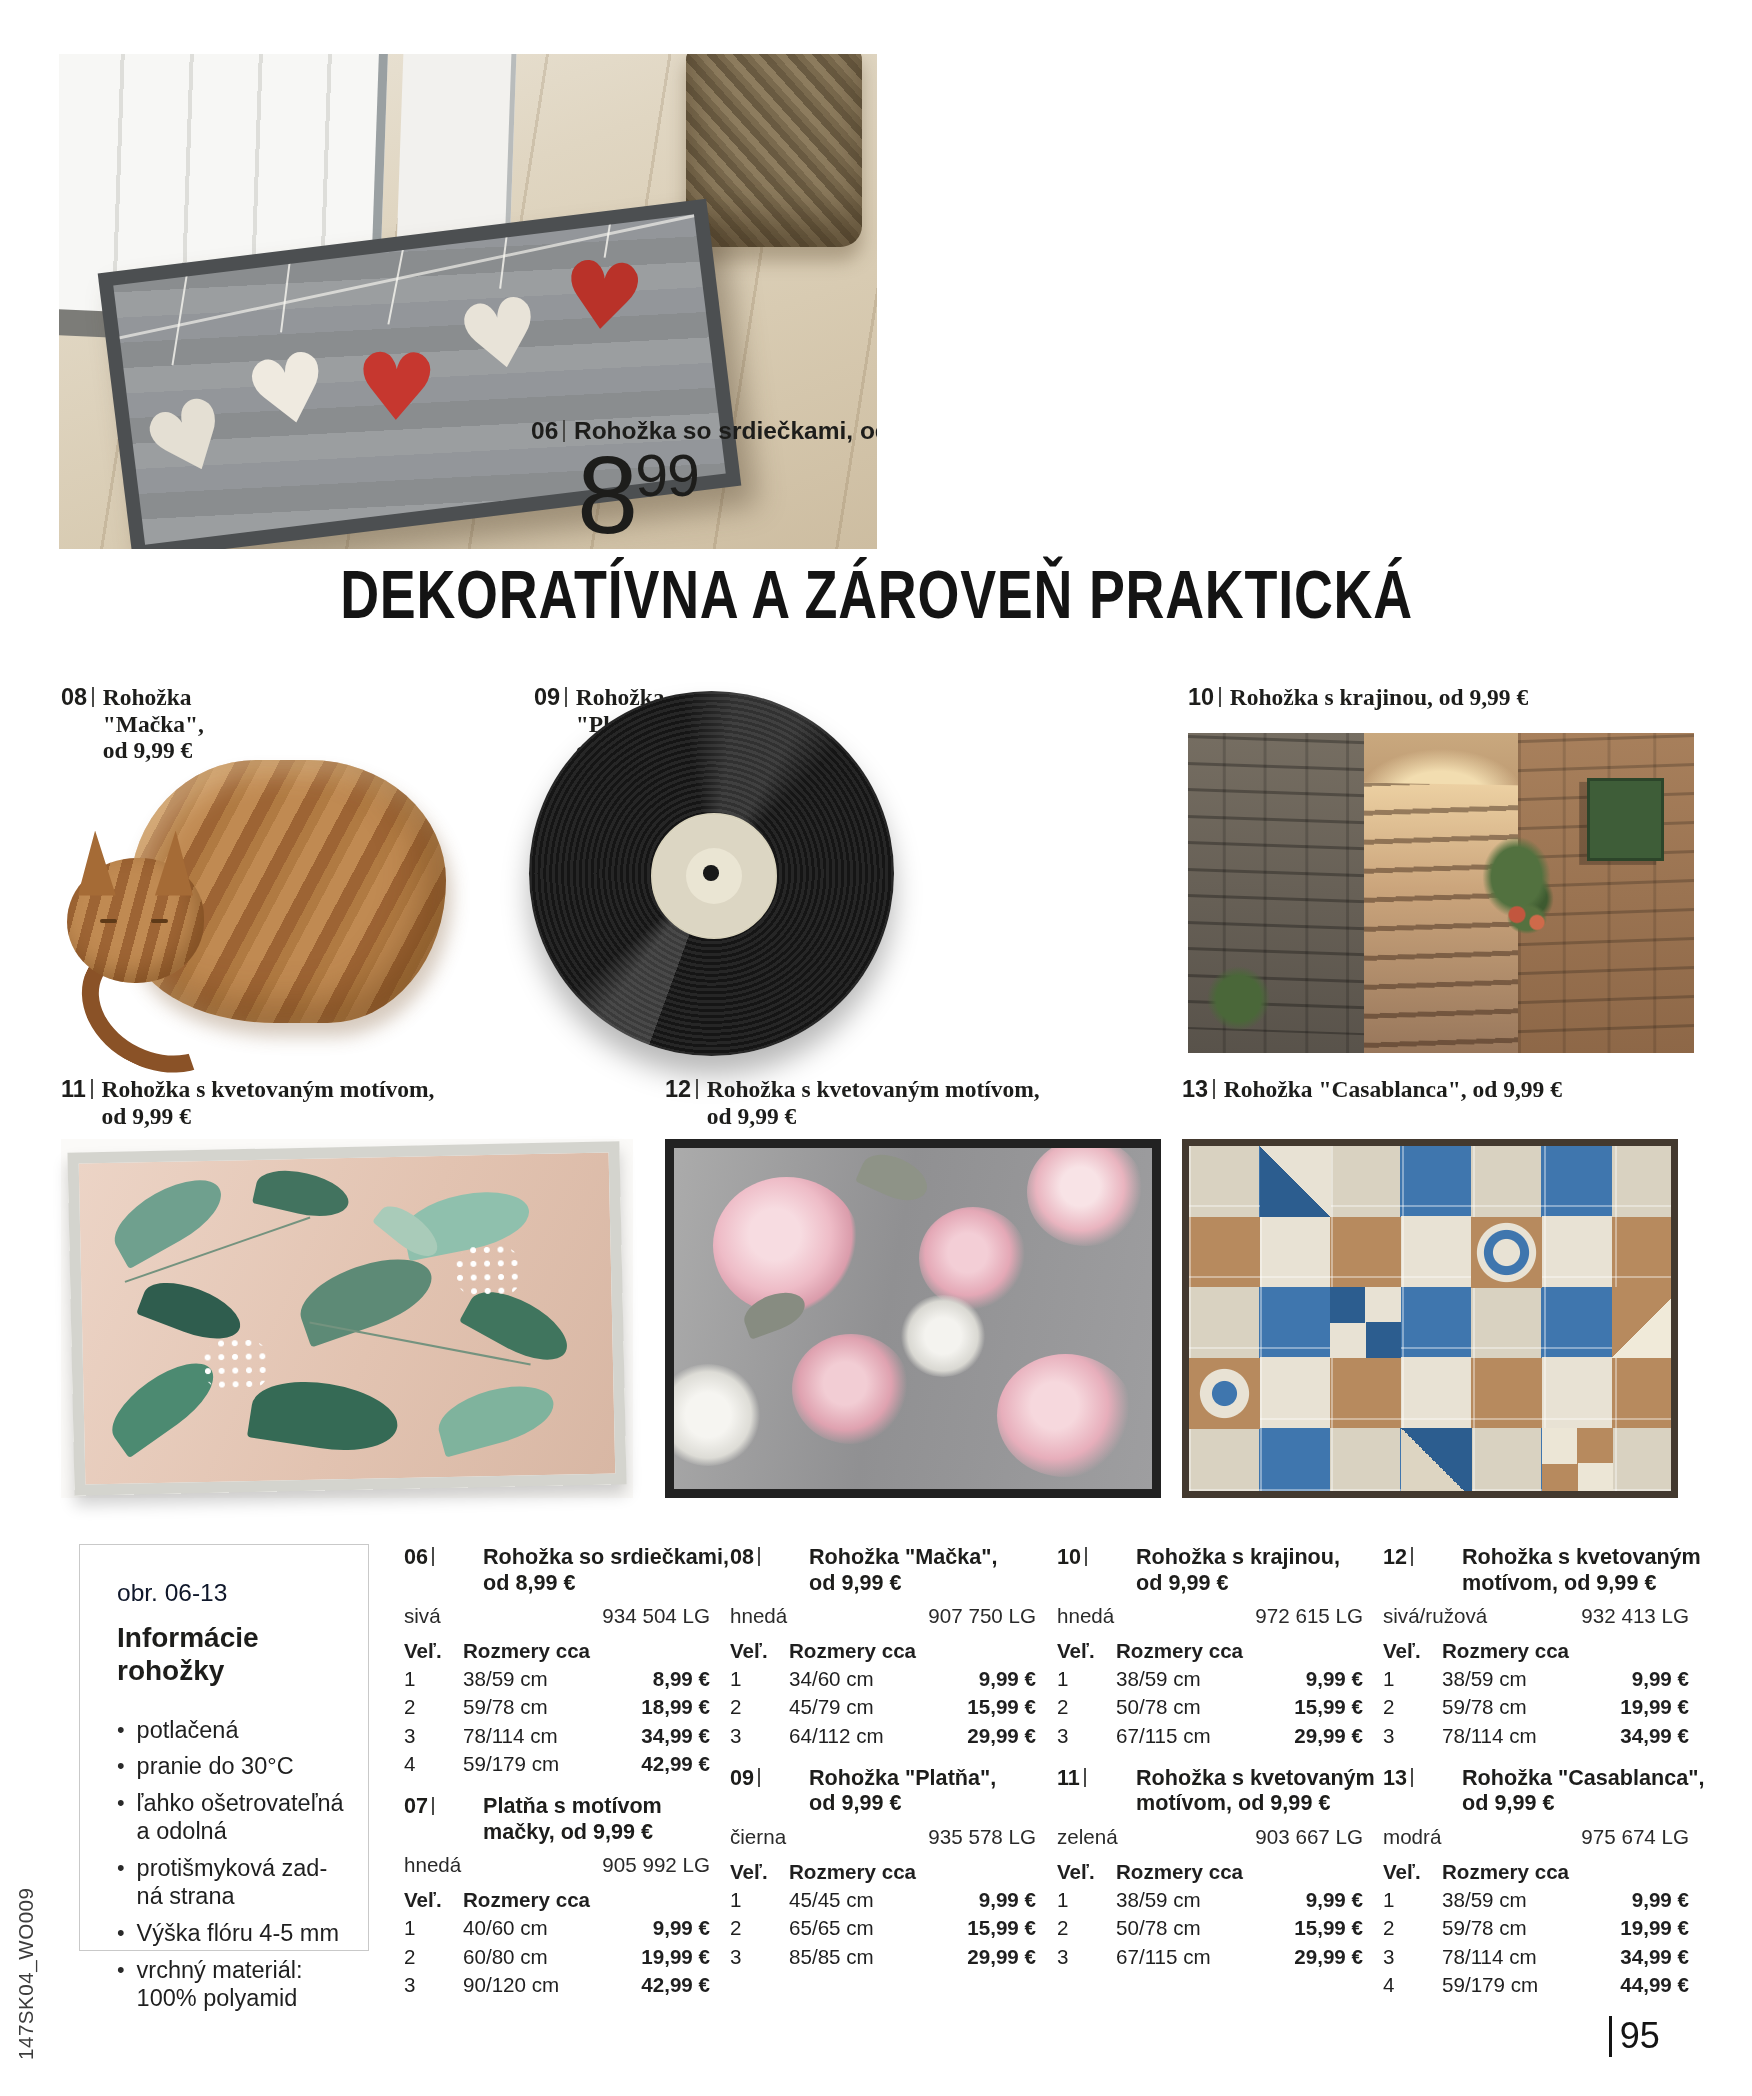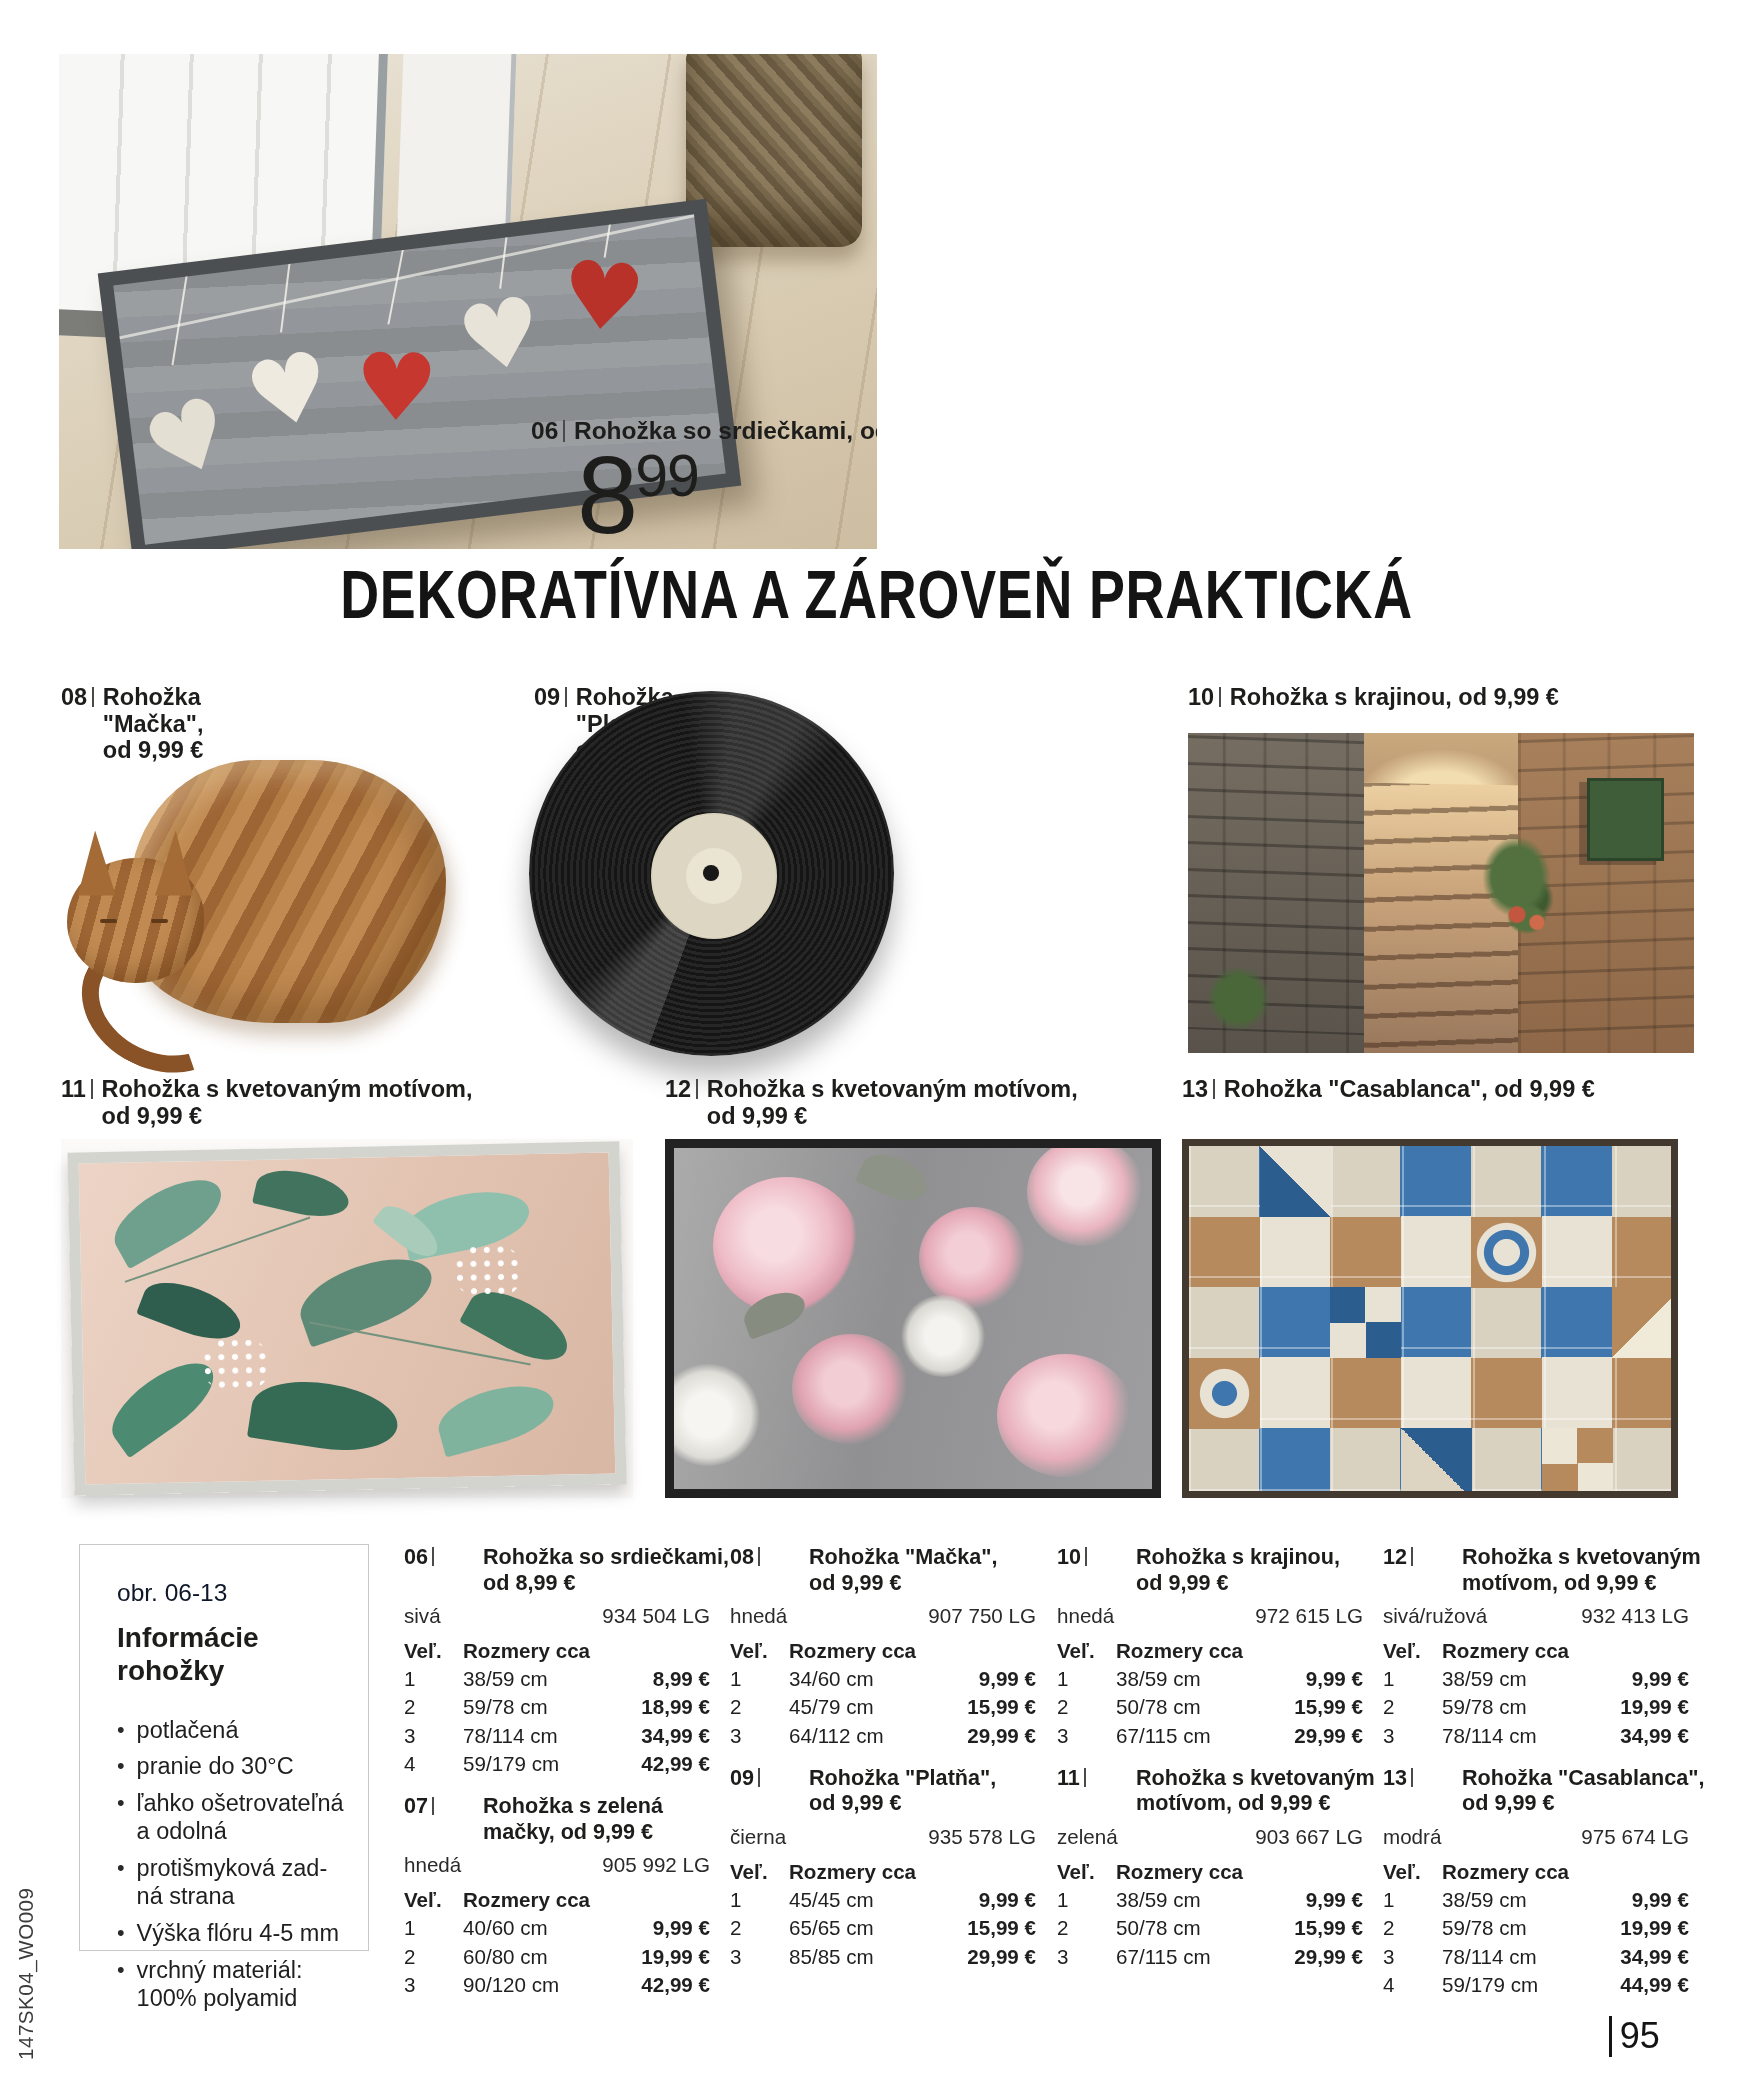--- a/index.html
+++ b/index.html
@@ -50,21 +50,21 @@
   .hero-price .cents{font-size:59px;vertical-align:37px;letter-spacing:-1px;}
 
   
   .heading{position:absolute;left:0;top:555px;width:100%;margin:0;text-align:center;
            font-size:69px;font-weight:bold;letter-spacing:1px;color:#141414;
            transform:scaleX(.78);transform-origin:center;white-space:nowrap;}
 
   
   .p-label{position:absolute;font-size:23.5px;font-weight:bold;color:#1d1d1b;display:flex;}
   .p-num{flex:0 0 auto;white-space:nowrap;}
-  .p-lines div{line-height:26.5px;white-space:nowrap;}
+  .p-lines div{line-height:26.5px;white-space:nowrap;font-family:Liberation Serif, serif;}
   .p-label .bar{height:19.6px;vertical-align:-2px;}
 
   
   .art{position:absolute;}
   .cat-body{left:69px;top:27.4px;width:316px;height:263px;
             border-radius:48% 52% 45% 55%/60% 55% 65% 40%;
             background:repeating-linear-gradient(118deg,#c08a52 0 15.7px,#9d6434 15.7px 29px,#b07a42 29px 39px);
             box-shadow:inset -19.6px -15.7px 41px rgba(95,55,15,.45),inset 13.7px 11.8px 29px rgba(255,230,190,.45),5.9px 13.7px 17.6px rgba(120,80,40,.3);}
   .cat-head{left:5.9px;top:125px;width:137px;height:125px;border-radius:52% 48% 50% 50%;
             background:repeating-linear-gradient(105deg,#c08a52 0 10.8px,#9d6434 10.8px 21.6px);
@@ -340,21 +340,21 @@
           <span class="c2">34,99 €</span>
           <span class="c0">4</span>
           <span class="c1">59/179 cm</span>
           <span class="c2">42,99 €</span>
         </div>
     </div>
     <div class="spec-table">
       <div class="t-head">
           <span class="t-num"><span>07</span><span class="bar"></span></span>
         <div class="t-title">
-            <div>Rohožka s zelená</div>
+            <div>Platňa s motívom</div>
             <div>mačky, od 9,99 €</div>
           </div>
         </div>
       <div class="t-colorline">
           <span>hnedá</span>
           <span>905 992 LG</span>
         </div>
       <div class="t-grid">
         <span class="g-h">Veľ.</span>
           <span class="g-h">Rozmery cca</span>

